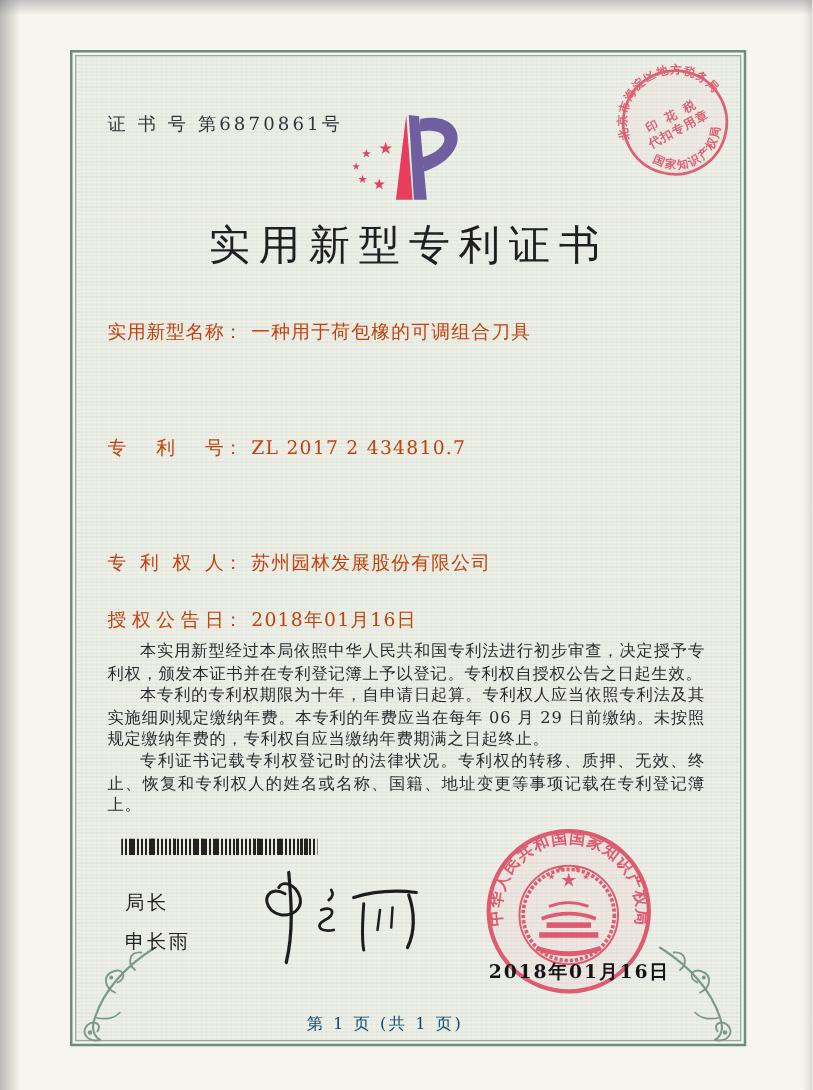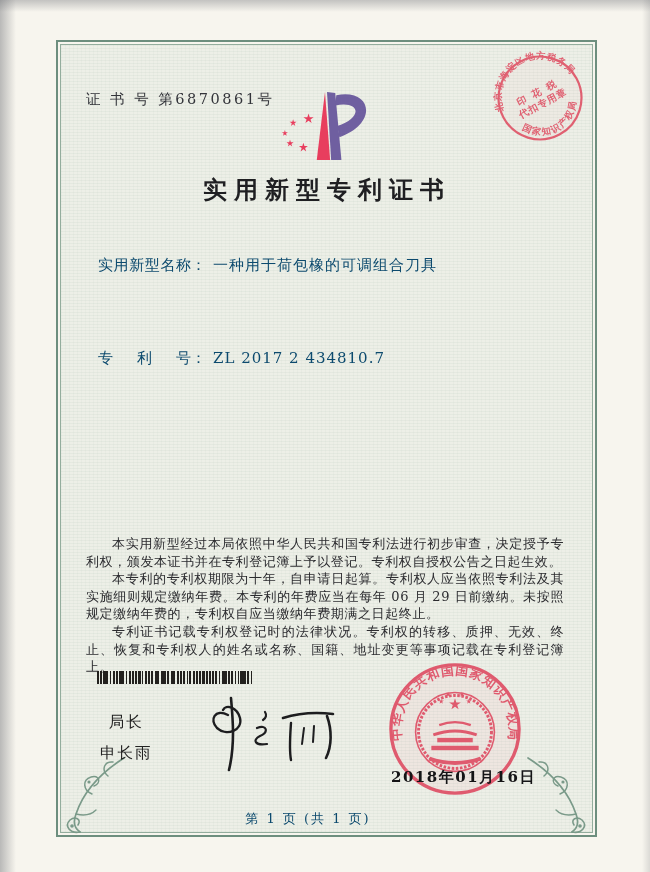--- a/index.html
+++ b/index.html
@@ -24,41 +24,41 @@
 
   .cert-no { position:absolute; left:86px; top:90px; font-size:14.5px; letter-spacing:2.5px;
     color:#33343a; z-index:5; }
 
   .tax-stamp { position:absolute; left:494px; top:52px; width:92px; height:92px;
     transform:rotate(-28deg); opacity:.92; z-index:6; }
 
   .logo { position:absolute; left:274px; top:90px; width:104px; height:74px; z-index:5; }
 
   .title { position:absolute; left:327px; top:174px; transform:translateX(-50%);
-    white-space:nowrap; font-size:24px; font-weight:700; letter-spacing:7px; color:#1f1f22; z-index:5;}
-
-  .field-row { position:absolute; left:86px; white-space:nowrap; font-size:15px; color:#0c4a6e; z-index:5;margin-left:12px;}
+    white-space:nowrap; font-size:33px; font-weight:400; letter-spacing:7px; color:#1f1f22; z-index:5;}
+
+  .field-row { position:absolute; left:86px; white-space:nowrap; font-size:15px; color:#c2410c; z-index:5;}
   .flabel { display:inline-block; width:93px; text-align:justify; text-align-last:justify; }
   .fcolon { display:inline-block; margin-right:7px; }
   .fvalue { letter-spacing:1px; }
 
-  .paragraphs { position:absolute; left:86px; top:513px; width:478px; z-index:5;margin-top:22px; }
+  .paragraphs { position:absolute; left:86px; top:513px; width:478px; z-index:5; }
   .paragraphs p { margin:0; text-indent:2em; font-size:13px; line-height:17.6px;
     text-align:justify; letter-spacing:0.6px; color:#2b2b2f; }
 
   .barcode { position:absolute; left:97px; top:671px; width:157px; height:13px; z-index:5;
     background-image:
       repeating-linear-gradient(90deg,#23211e 0 1.6px, rgba(0,0,0,0) 1.6px 3.2px),
       repeating-linear-gradient(90deg, rgba(0,0,0,0) 0 7px, #23211e 7px 9.5px, rgba(0,0,0,0) 9.5px 17px),
       repeating-linear-gradient(90deg, rgba(0,0,0,0) 0 23px, #23211e 23px 26px, rgba(0,0,0,0) 26px 41px);
   }
 
   .director { position:absolute; left:100px; top:712px; z-index:5;
     font-family:"Liberation Sans", sans-serif; font-size:15.5px; color:#222; letter-spacing:2px;}
-  .director div { margin-bottom:10px;text-align:center; }
+  .director div { margin-bottom:10px; }
 
   .signature { position:absolute; left:183px; top:690px; width:160px; height:85px; z-index:6; }
 
   .seal { position:absolute; left:386px; top:660px; width:138px; height:138px; z-index:4; opacity:.93;}
   .seal-date { position:absolute; left:391px; top:768px; z-index:7; white-space:nowrap;
     font-size:15px; font-weight:700; letter-spacing:1.5px; color:#141416; }
 
   .page-footer { position:absolute; left:308px; top:810px; transform:translateX(-50%);
     white-space:nowrap; font-size:13px; letter-spacing:2px; color:#0c4a6e; z-index:5; }
 
@@ -134,20 +134,26 @@
     <use href="#star" transform="translate(28,56) scale(4.6)" fill="#e83e5e"></use>
   </svg>
 
   <div class="title">实用新型专利证书</div>
 
   <div class="field-row" style="top:256px">
     <span class="flabel">实用新型名称</span><span class="fcolon">：</span><span class="fvalue">一种用于荷包橡的可调组合刀具</span>
   </div>
   <div class="field-row" style="top:349px">
     <span class="flabel">专利号</span><span class="fcolon">：</span><span class="fvalue">ZL 2017 2 434810.7</span>
+  </div>
+  <div class="field-row" style="top:441px">
+    <span class="flabel">专利权人</span><span class="fcolon">：</span><span class="fvalue">苏州园林发展股份有限公司</span>
+  </div>
+  <div class="field-row" style="top:487px">
+    <span class="flabel">授权公告日</span><span class="fcolon">：</span><span class="fvalue">2018年01月16日</span>
   </div>
 
   <div class="paragraphs">
     <p>本实用新型经过本局依照中华人民共和国专利法进行初步审查，决定授予专利权，颁发本证书并在专利登记簿上予以登记。专利权自授权公告之日起生效。</p>
     <p>本专利的专利权期限为十年，自申请日起算。专利权人应当依照专利法及其实施细则规定缴纳年费。本专利的年费应当在每年 06 月 29 日前缴纳。未按照规定缴纳年费的，专利权自应当缴纳年费期满之日起终止。</p>
     <p>专利证书记载专利权登记时的法律状况。专利权的转移、质押、无效、终止、恢复和专利权人的姓名或名称、国籍、地址变更等事项记载在专利登记簿上。</p>
   </div>
 
   <div class="barcode"></div>
 

